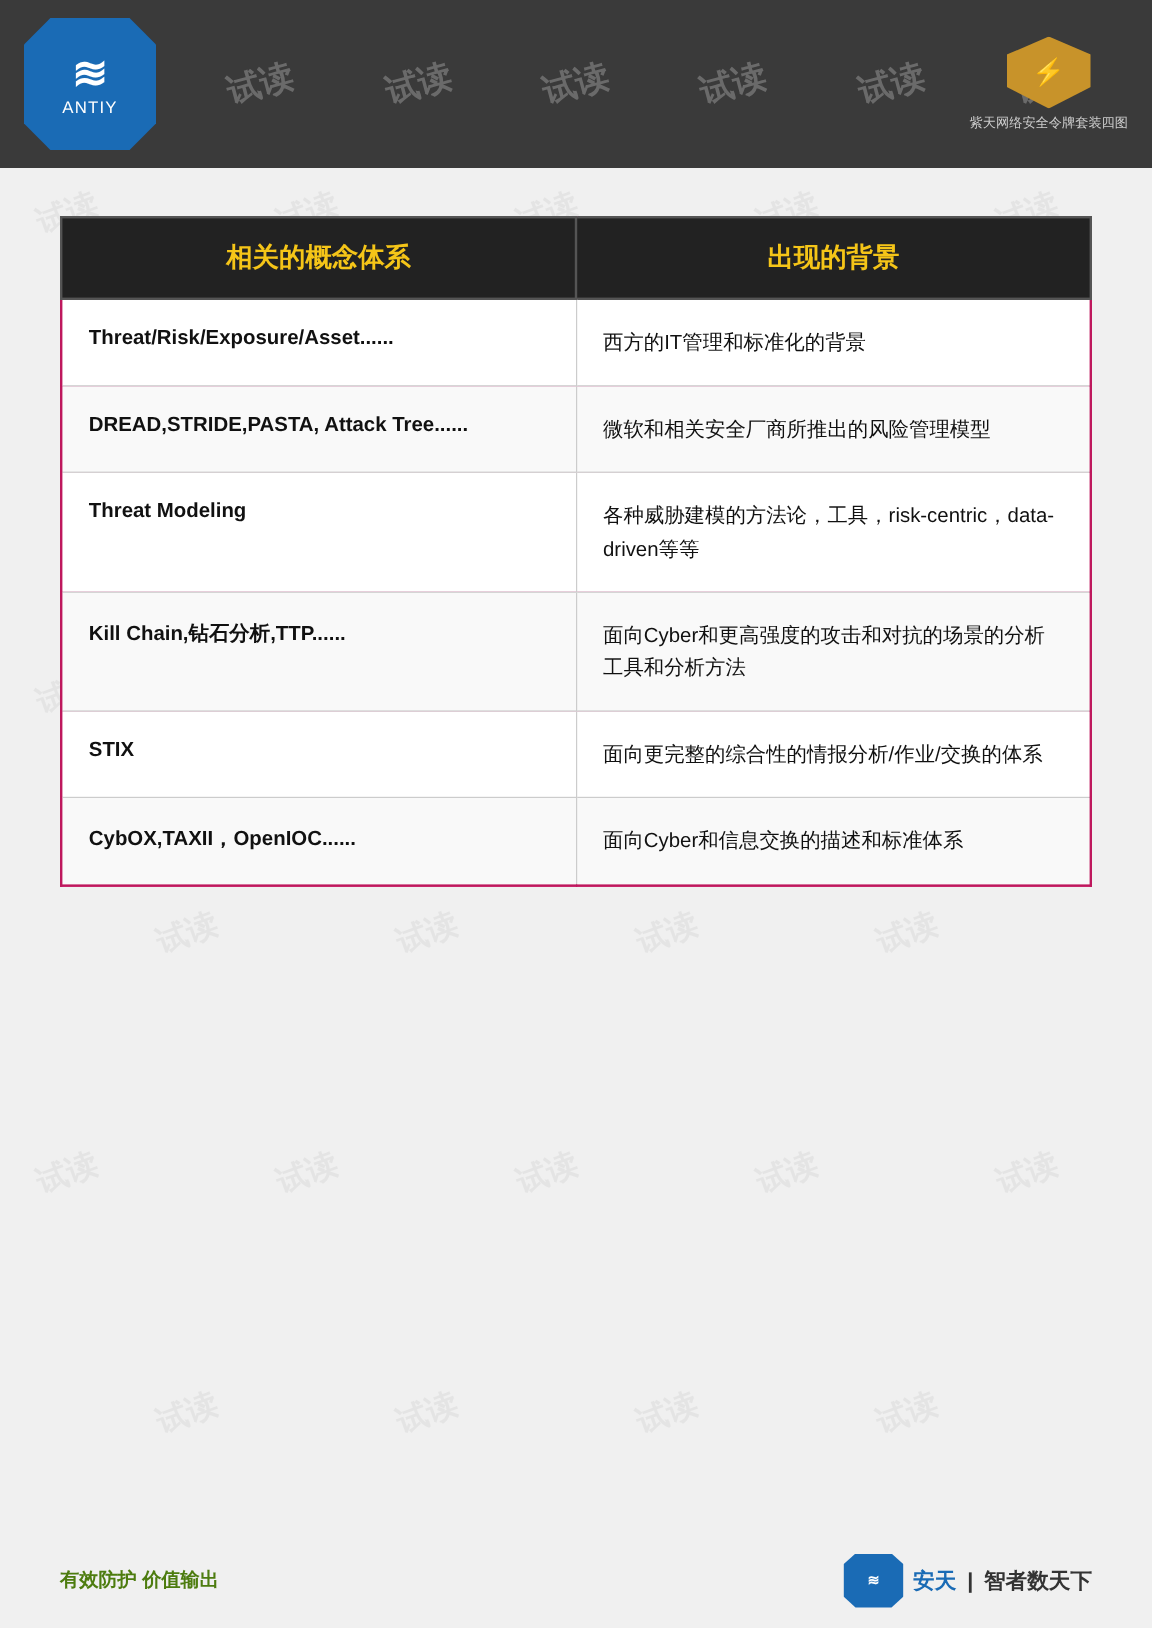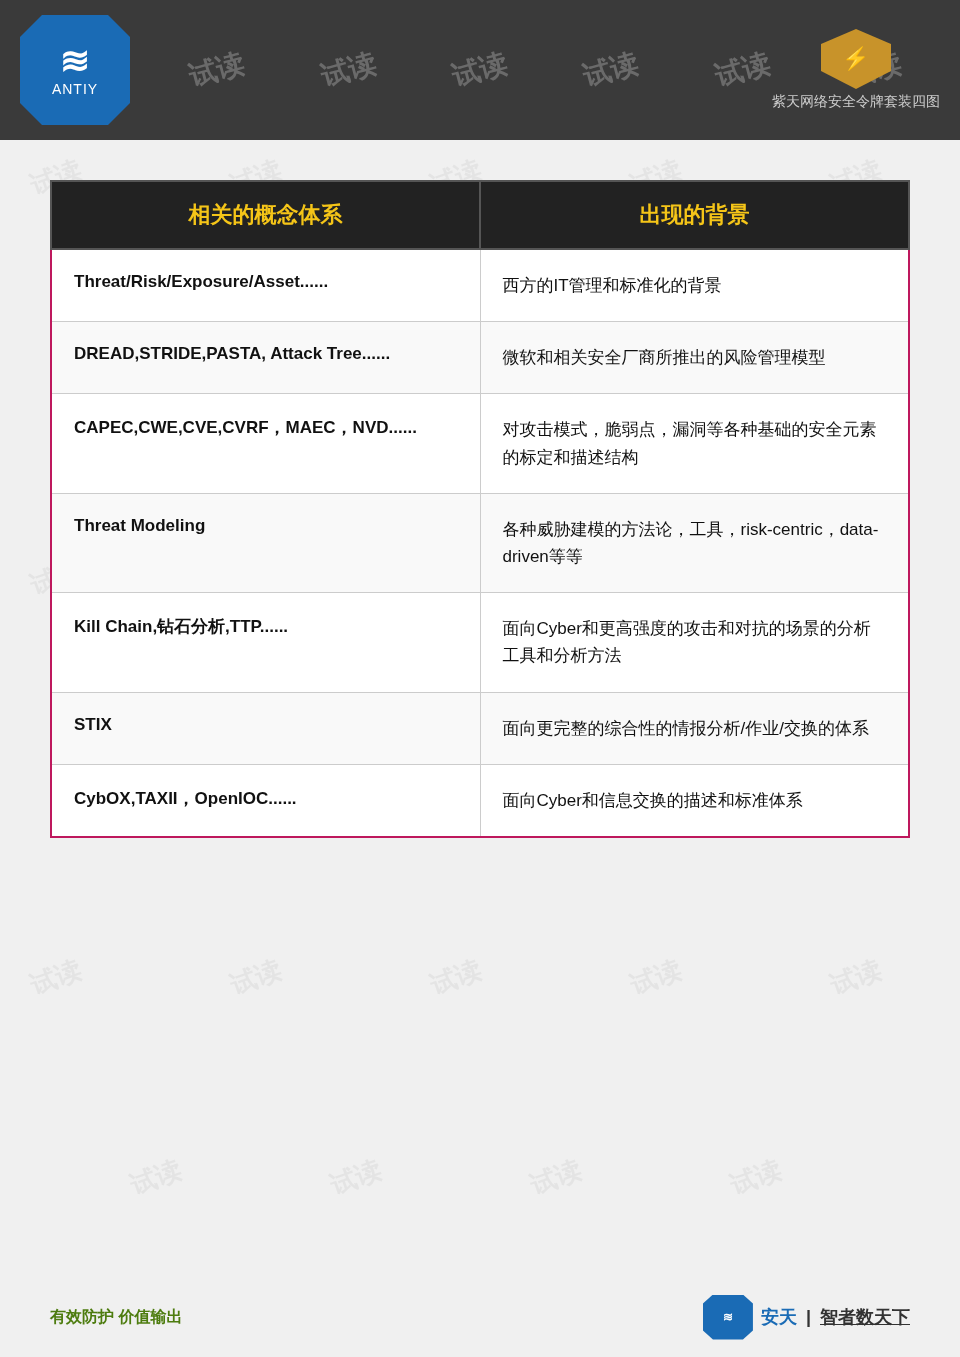--- a/index.html
+++ b/index.html
@@ -74,21 +74,21 @@
       right: 20px;
       top: 50%;
       transform: translateY(-50%);
       display: flex;
       flex-direction: column;
       align-items: center;
     }
 
     .header-right-text {
       color: #cccccc;
-      font-size: 14px;
+      font-size: 11px;
       margin-top: 4px;
       text-align: right;
     }
 
     
     .page-watermarks {
       position: absolute;
       top: 0; left: 0; right: 0; bottom: 0;
       pointer-events: none;
       z-index: 5;
@@ -216,21 +216,20 @@
     }
 
     .footer-brand-text .separator {
       color: #333;
       margin: 0 4px;
     }
 
     .footer-brand-sub {
       color: #333;
       font-size: 18px;
-      text-decoration: underline;
     }
   </style>
 </head>
 <body>
 
 <div class="page-watermarks">
   <span class="pwm" style="top:160px; left:30px;">试读</span>
   <span class="pwm" style="top:160px; left:230px;">试读</span>
   <span class="pwm" style="top:160px; left:430px;">试读</span>
   <span class="pwm" style="top:160px; left:630px;">试读</span>
@@ -294,24 +293,20 @@
     <tbody id="table-body">
     <tr class="table-data-row">
           <td class="table-cell-left">Threat/Risk/Exposure/Asset......</td>
           <td class="table-cell-right">西方的IT管理和标准化的背景</td>
         </tr>
         <tr class="table-data-row">
           <td class="table-cell-left">DREAD,STRIDE,PASTA, Attack Tree......</td>
           <td class="table-cell-right">微软和相关安全厂商所推出的风险管理模型</td>
         </tr>
         <tr class="table-data-row">
-          <td class="table-cell-left">CAPEC,CWE,CVE,CVRF，MAEC，NVD......</td>
-          <td class="table-cell-right">对攻击模式，脆弱点，漏洞等各种基础的安全元素的标定和描述结构</td>
-        </tr>
-        <tr class="table-data-row">
           <td class="table-cell-left">Threat Modeling</td>
           <td class="table-cell-right">各种威胁建模的方法论，工具，risk-centric，data-driven等等</td>
         </tr>
         <tr class="table-data-row">
           <td class="table-cell-left">Kill Chain,钻石分析,TTP......</td>
           <td class="table-cell-right">面向Cyber和更高强度的攻击和对抗的场景的分析工具和分析方法</td>
         </tr>
         <tr class="table-data-row">
           <td class="table-cell-left">STIX</td>
           <td class="table-cell-right">面向更完整的综合性的情报分析/作业/交换的体系</td>

